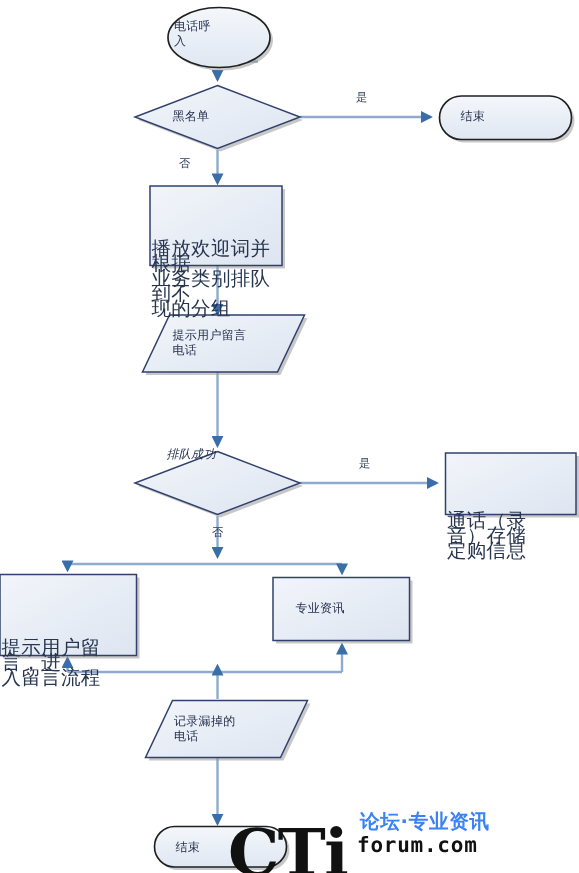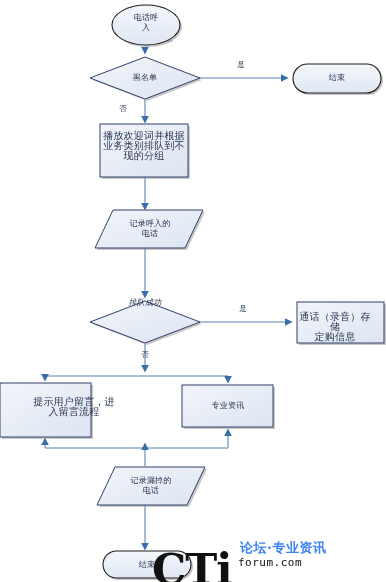--- a/index.html
+++ b/index.html
@@ -42,28 +42,28 @@
   .shadow {
     fill: #9a9a9a;
     opacity: 0.55;
   }
   
   .lbl {
     position: absolute;
     color: #23304d;
     font-size: 8px;
     line-height: 10px;
-    text-align: center;
     letter-spacing: 0.2px;
     white-space: pre-line;
     pointer-events: none;
   }
   .lbl.small {
-    font-size: 10px;
+    font-size: 13px;
     color: #27354f;
+    margin-top: 31px;
   }
   .yn {
     position: absolute;
     font-size: 7.5px;
     color: #2b3b58;
     text-align: center;
   }
   
   #watermark {
     position: absolute;
@@ -91,22 +91,22 @@
     font-weight: bold;
     font-size: 13px;
     color: #3b82f6;
     letter-spacing: 0.5px;
   }
   .wm-url {
     position: absolute;
     left: 86px;
     top: 22px;
     font-family: "DejaVu Sans Mono", "Liberation Mono", monospace;
-    font-weight: normal;
-    font-size: 11px;
+    font-weight: bold;
+    font-size: 14px;
     color: #111111;
     letter-spacing: 0.5px;
   }
 </style>
 </head>
 <body>
 
 <div id="canvas">
 
   <svg class="flow" viewBox="0 0 386 582">
@@ -230,29 +230,29 @@
 入</div>
 
   <div class="lbl" style="left:115px; top:73px; width:60px;">黑名单</div>
 
   <div class="lbl" style="left:307px; top:73px; width:60px;">结束</div>
 
   <div class="lbl small" style="left:101px; top:131px; width:86px;">播放欢迎词并根据
 业务类别排队到不
 现的分组</div>
 
-  <div class="lbl" style="left:115px; top:219px; width:70px;">记录呼入的
+  <div class="lbl" style="left:115px; top:219px; width:70px;">提示用户留言
 电话</div>
 
   <div class="lbl" style="left:111px; top:298px; width:68px;font-style:italic;">排队成功</div>
 
   <div class="lbl small" style="left:298px; top:312px; width:74px;">通话（录音）存储
 定购信息</div>
 
-  <div class="lbl small" style="left:1px; top:397px; width:90px;padding-left:28px;">提示用户留言，进
+  <div class="lbl small" style="left:1px; top:397px; width:90px;">提示用户留言，进
 入留言流程</div>
 
   <div class="lbl" style="left:197px; top:401px; width:62px;">专业资讯</div>
 
   <div class="lbl" style="left:116px; top:476px; width:70px;">记录漏掉的
 电话</div>
 
   <div class="lbl" style="left:117px; top:560px; width:60px;">结束</div>
 
   <div class="yn" style="left:230px; top:60px; width:22px;">是</div>

